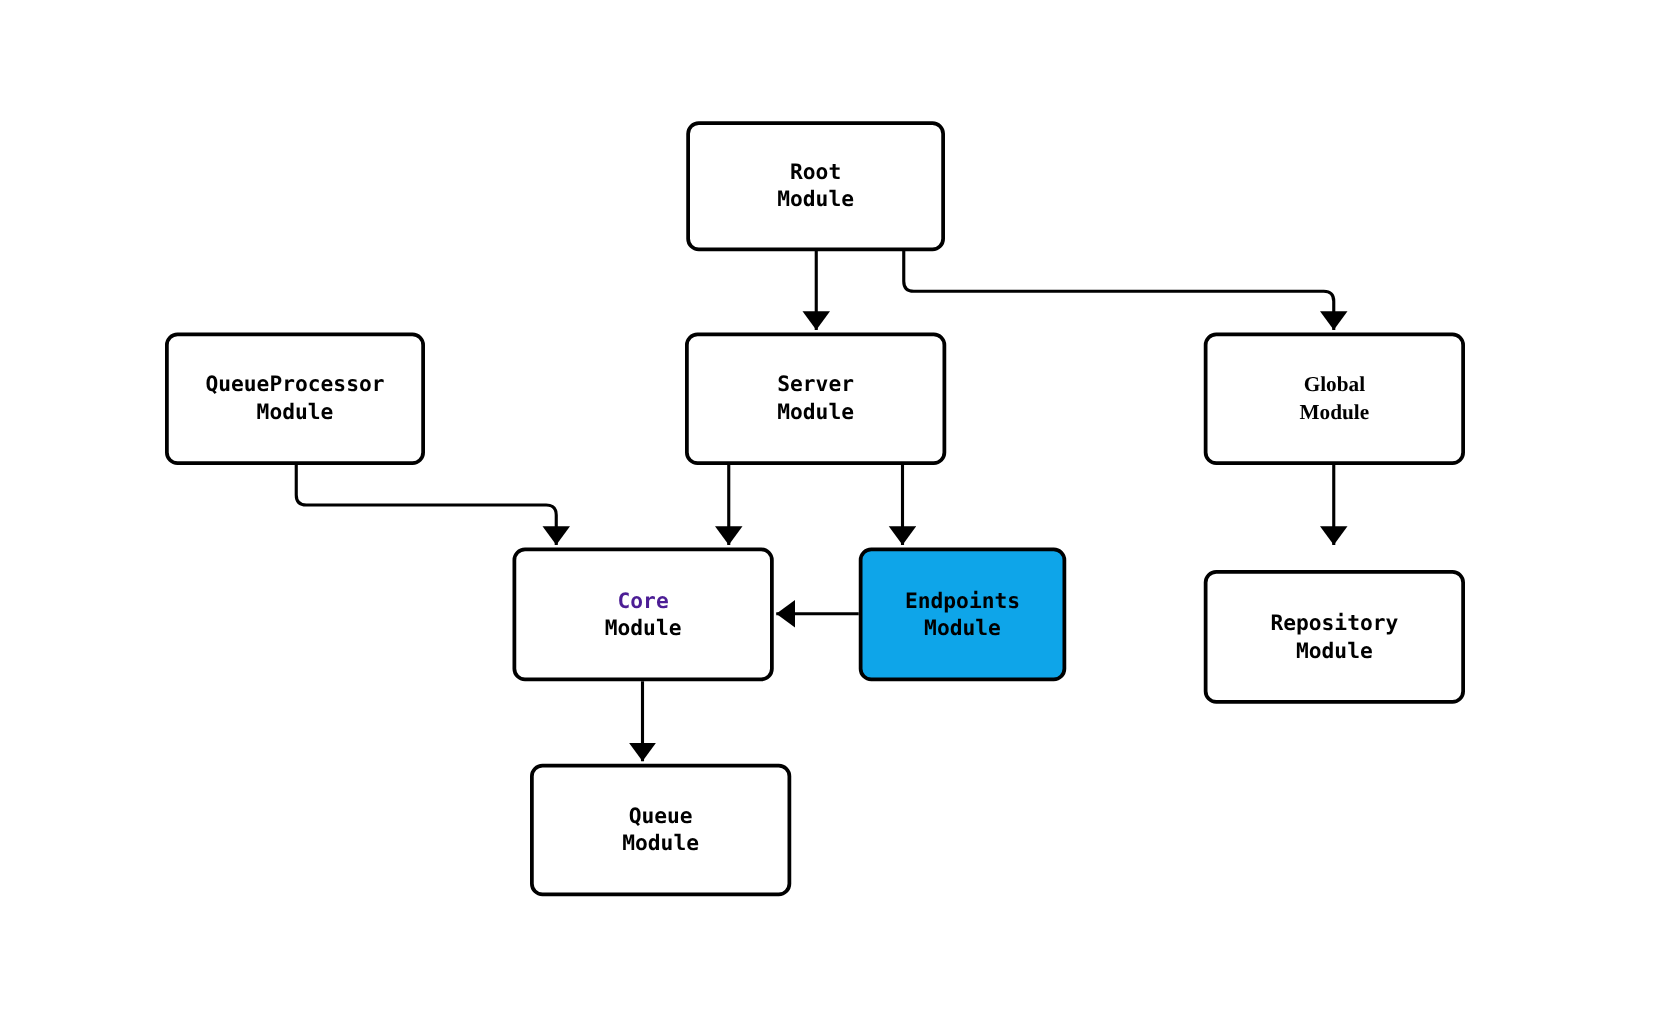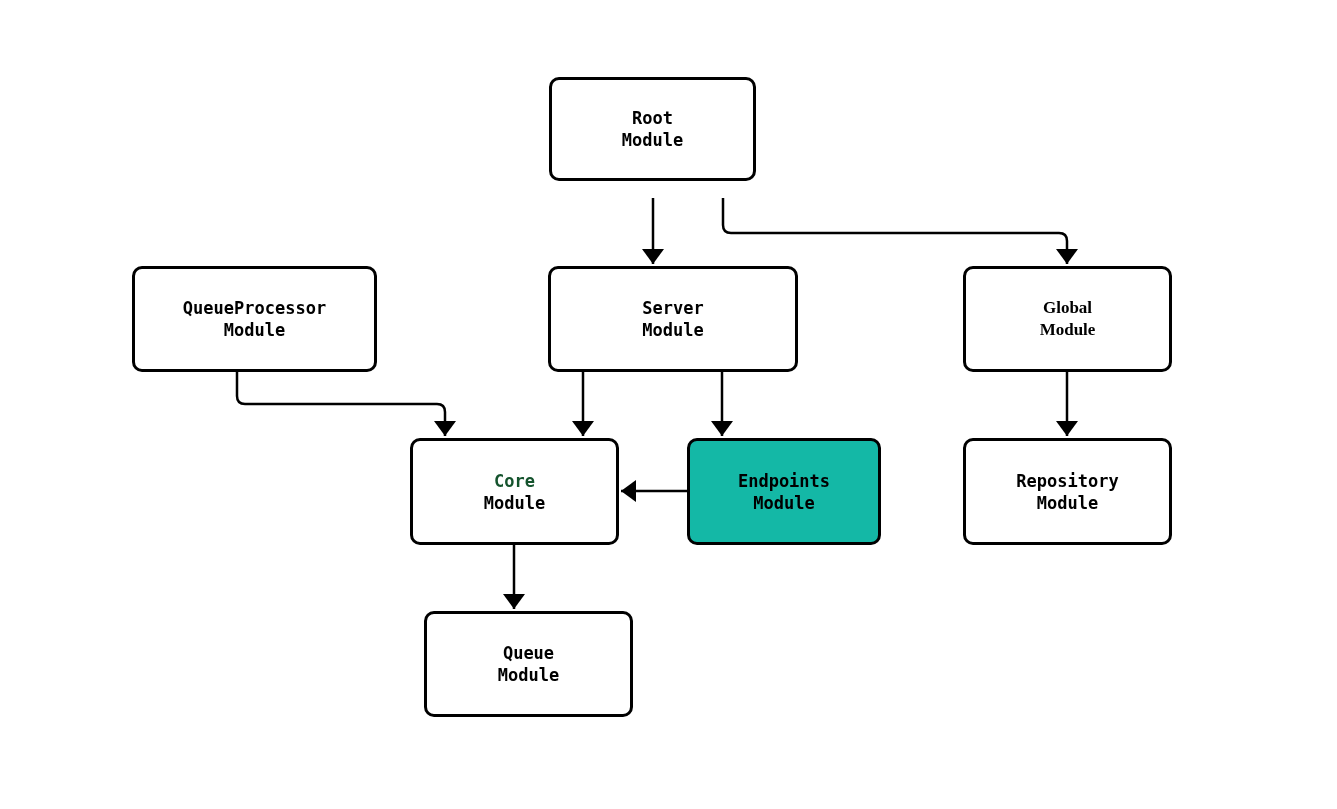--- a/index.html
+++ b/index.html
@@ -52,45 +52,45 @@
       </defs>
       <path d="M653,198 L653,264" fill="none" stroke="#000000" stroke-width="2.5" marker-end="url(#arrowhead)"></path>
       <path d="M723,198 L723,225 Q723,233 731,233 L1059,233 Q1067,233 1067,241 L1067,264" fill="none" stroke="#000000" stroke-width="2.5" marker-end="url(#arrowhead)"></path>
       <path d="M237,372 L237,396 Q237,404 245,404 L437,404 Q445,404 445,412 L445,436" fill="none" stroke="#000000" stroke-width="2.5" marker-end="url(#arrowhead)"></path>
       <path d="M583,372 L583,436" fill="none" stroke="#000000" stroke-width="2.5" marker-end="url(#arrowhead)"></path>
       <path d="M722,372 L722,436" fill="none" stroke="#000000" stroke-width="2.5" marker-end="url(#arrowhead)"></path>
       <path d="M687,491 L621,491" fill="none" stroke="#000000" stroke-width="2.5" marker-end="url(#arrowhead)"></path>
       <path d="M1067,372 L1067,436" fill="none" stroke="#000000" stroke-width="2.5" marker-end="url(#arrowhead)"></path>
       <path d="M514,545 L514,609" fill="none" stroke="#000000" stroke-width="2.5" marker-end="url(#arrowhead)"></path>
     </svg>
-    <div class="node" style="left: 549px; top: 77px; width: 207px; height: 104px; background: rgb(255, 255, 255); border-color: rgb(0, 0, 0);">
+    <div class="node" style="left: 549px; top: 97px; width: 207px; height: 104px; background: rgb(255, 255, 255); border-color: rgb(0, 0, 0);">
       <div class="node-label-line" style="color: rgb(0, 0, 0);">Root</div>
       <div class="node-label-line" style="color: rgb(0, 0, 0);">Module</div>
     </div>
-    <div class="node" style="left: 132px; top: 266px; width: 245px; height: 106px; background: rgb(255, 255, 255); border-color: rgb(0, 0, 0); text-align: right;">
+    <div class="node" style="left: 132px; top: 266px; width: 208px; height: 106px; background: rgb(255, 255, 255); border-color: rgb(0, 0, 0); text-align: right;">
       <div class="node-label-line" style="color: rgb(0, 0, 0);">QueueProcessor</div>
       <div class="node-label-line" style="color: rgb(0, 0, 0);">Module</div>
     </div>
-    <div class="node" style="left: 548px; top: 266px; width: 250px; height: 106px; background: rgb(255, 255, 255); border-color: rgb(0, 0, 0);">
+    <div class="node" style="left: 548px; top: 266px; width: 209px; height: 106px; background: rgb(255, 255, 255); border-color: rgb(0, 0, 0);">
       <div class="node-label-line" style="color: rgb(0, 0, 0);">Server</div>
       <div class="node-label-line" style="color: rgb(0, 0, 0);">Module</div>
     </div>
     <div class="node" style="left: 963px; top: 266px; width: 209px; height: 106px; background: rgb(255, 255, 255); border-color: rgb(0, 0, 0); font-family: Liberation Serif, serif;">
       <div class="node-label-line" style="color: rgb(0, 0, 0);">Global</div>
       <div class="node-label-line" style="color: rgb(0, 0, 0);">Module</div>
     </div>
     <div class="node" style="left: 410px; top: 438px; width: 209px; height: 107px; background: rgb(255, 255, 255); border-color: rgb(0, 0, 0);">
-      <div class="node-label-line" style="color: #14532d; text-align: right;">Core</div>
+      <div class="node-label-line" style="color: #4c1d95; text-align: right;">Core</div>
       <div class="node-label-line" style="color: rgb(0, 0, 0);">Module</div>
     </div>
-    <div class="node" style="left: 687px; top: 438px; width: 194px; height: 107px; background: #14b8a6; border-color: rgb(0, 0, 0); text-align: right;">
+    <div class="node" style="left: 687px; top: 438px; width: 166px; height: 107px; background: #0ea5e9; border-color: rgb(0, 0, 0); text-align: right;">
       <div class="node-label-line" style="color: rgb(0, 0, 0);">Endpoints</div>
       <div class="node-label-line" style="color: rgb(0, 0, 0);">Module</div>
     </div>
-    <div class="node" style="left: 963px; top: 438px; width: 209px; height: 107px; background: rgb(255, 255, 255); border-color: rgb(0, 0, 0);">
+    <div class="node" style="left: 963px; top: 456px; width: 209px; height: 107px; background: rgb(255, 255, 255); border-color: rgb(0, 0, 0);">
       <div class="node-label-line" style="color: rgb(0, 0, 0);">Repository</div>
       <div class="node-label-line" style="color: rgb(0, 0, 0);">Module</div>
     </div>
     <div class="node" style="left: 411px; top: 611px; width: 209px; height: 106px; background: rgb(255, 255, 255); border-color: rgb(0, 0, 0); margin-left: 13px;">
       <div class="node-label-line" style="color: rgb(0, 0, 0);">Queue</div>
       <div class="node-label-line" style="color: rgb(0, 0, 0);">Module</div>
     </div>
   </div>
 
 </body></html>

